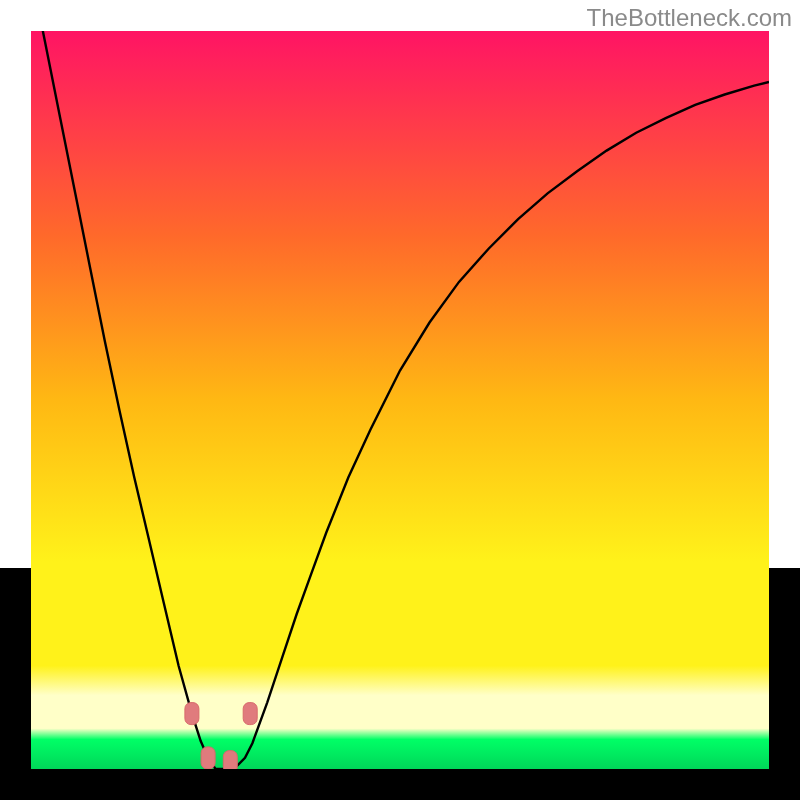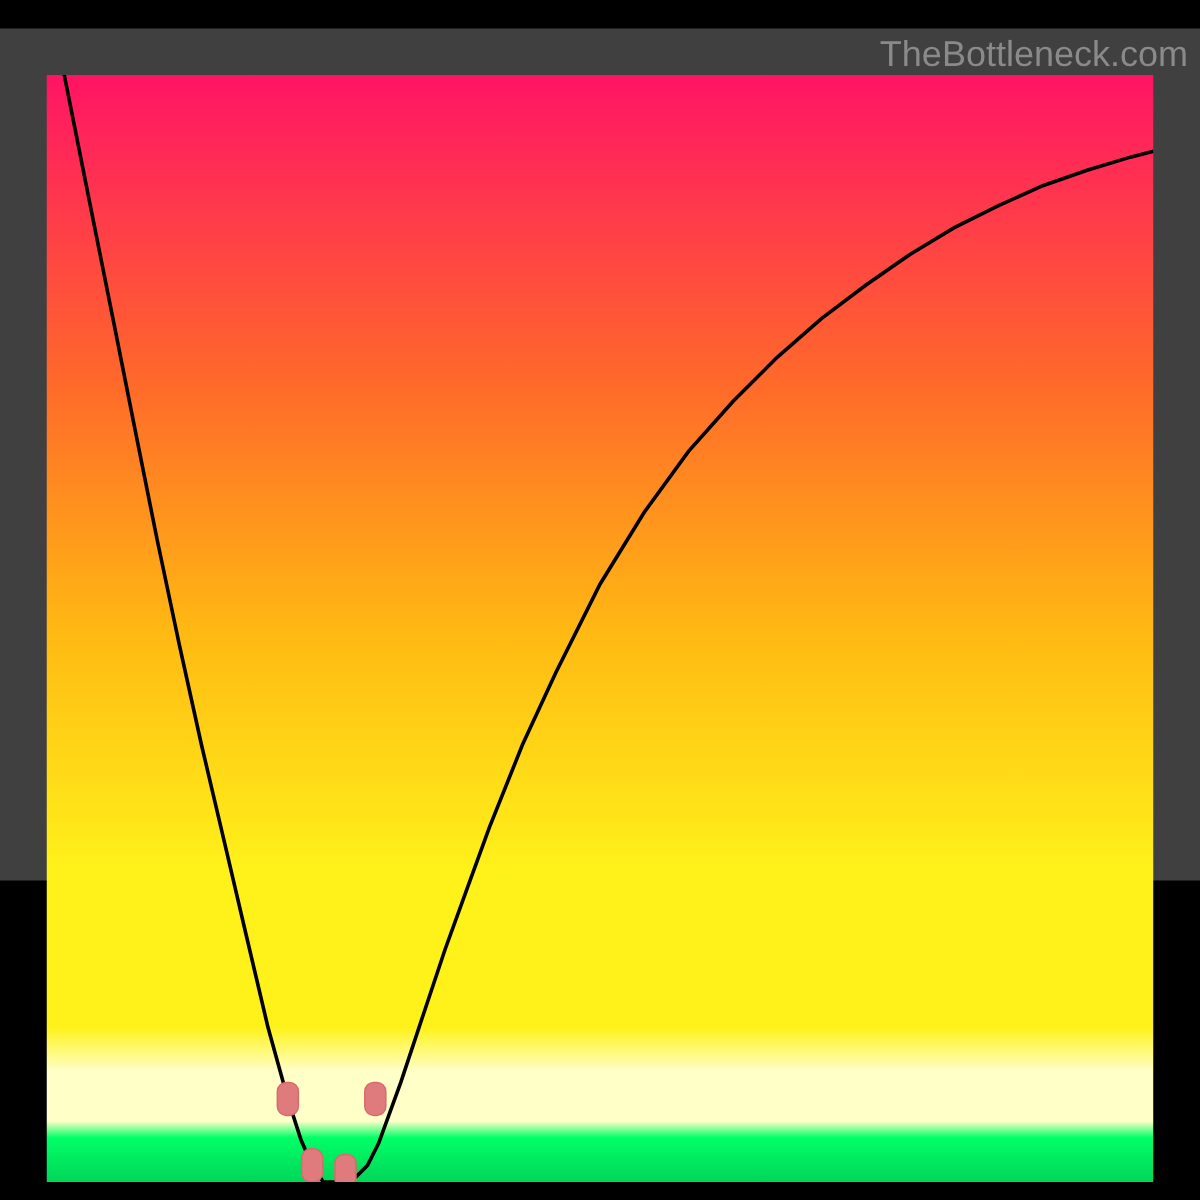--- a/index.html
+++ b/index.html
@@ -9,22 +9,21 @@
     height: 800px;
     background: #000;
     overflow: hidden;
   }
   .frame {
     position: absolute;
     left: 0;
     top: 0;
     width: 800px;
     height: 568px;
-    background: #404040;
-    margin-top: 19px;
+    background: #ffffff;
   }
   .plot {
     position: absolute;
     left: 31px;
     top: 31px;
     width: 738px;
     height: 738px;
   }
   .watermark {
     position: absolute;

